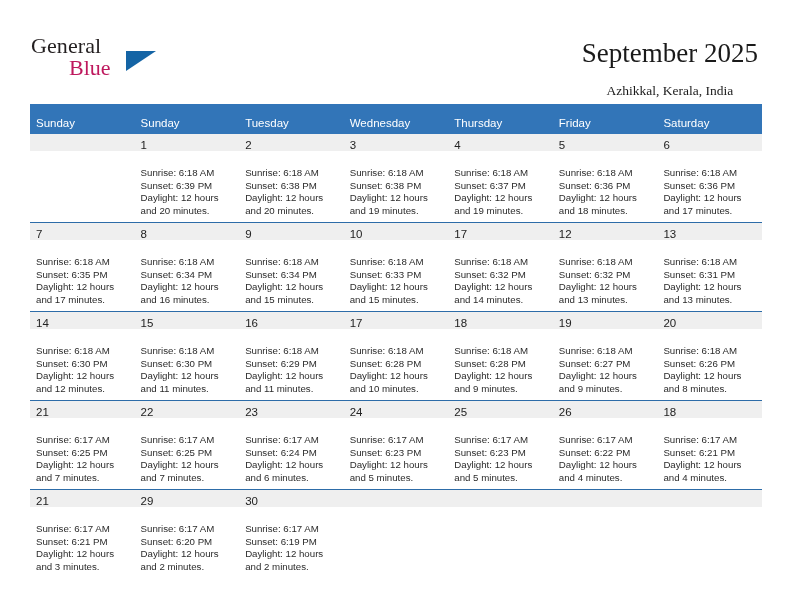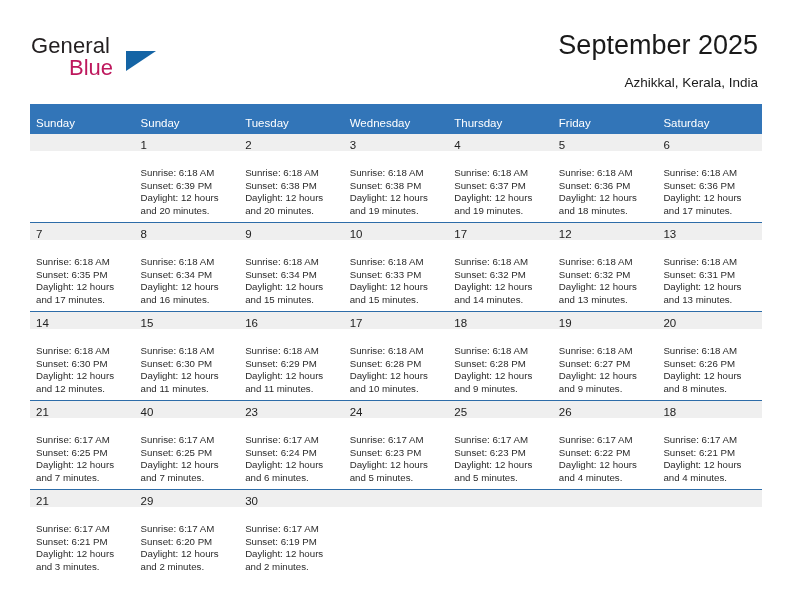--- a/index.html
+++ b/index.html
@@ -20,20 +20,21 @@
     height: 612px;
     box-sizing: border-box;
   }
 
   
   .header {
     position: absolute;
     left: 0; top: 0;
     width: 792px;
     height: 108px;
+    font-family: Liberation Serif, serif;
   }
   .logo {
     position: absolute;
     left: 31px;
     top: 33px;
     width: 200px;
     height: 50px;
   }
   .logo-general {
     position: absolute;
@@ -56,22 +57,22 @@
     position: absolute;
     left: 95px;
     top: 18px;
     width: 0; height: 0;
     border-left: 30px solid #1464a5;
     border-bottom: 20px solid transparent;
   }
   .title-block {
     position: absolute;
     right: 34px;
-    top: 28px;
-    text-align: right;
+    top: 36px;
+    text-align: center;
   }
   .month-title {
     font-size: 27px;
     font-weight: normal;
     color: #1a1a1a;
     line-height: 34px;
     white-space: nowrap;
   }
   .location {
     font-size: 13.5px;
@@ -412,21 +413,21 @@
               <div class="cell-body">
                 <div class="cell-line">Sunrise: 6:17 AM</div>
                 <div class="cell-line">Sunset: 6:25 PM</div>
                 <div class="cell-line">Daylight: 12 hours</div>
                 <div class="cell-line">and 7 minutes.</div>
               </div>
             </div>
           </td>
           <td>
             <div class="cell">
-              <div class="daynum-band"><span class="daynum">40</span></div>
+              <div class="daynum-band"><span class="daynum">22</span></div>
               <div class="cell-body">
                 <div class="cell-line">Sunrise: 6:17 AM</div>
                 <div class="cell-line">Sunset: 6:25 PM</div>
                 <div class="cell-line">Daylight: 12 hours</div>
                 <div class="cell-line">and 7 minutes.</div>
               </div>
             </div>
           </td>
           <td>
             <div class="cell">

